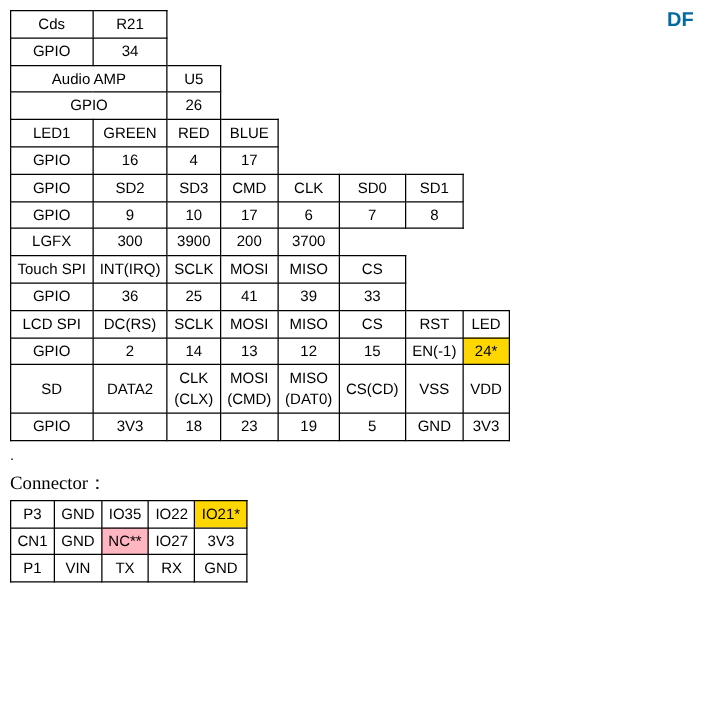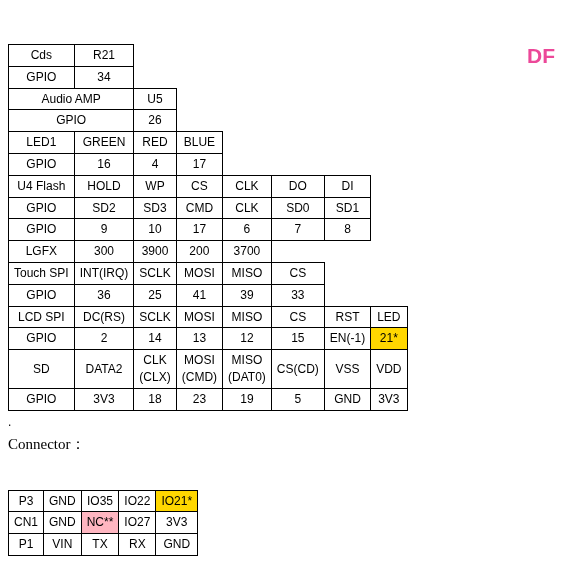--- a/index.html
+++ b/index.html
@@ -11,28 +11,27 @@
       width: 571px;
       min-height: 570px;
     }
     .page-container {
       position: relative;
     }
     .df-label {
       position: absolute;
       top: 0;
       right: 8px;
-      font-size: 21px;
+      font-size: 16px;
       font-weight: bold;
-      color: #ec4899;
+      color: #0369a1;
     }
     table {
       border-collapse: collapse;
       margin-bottom: 4px;
-      margin-top: 36px;
     }
     td {
       border: 1px solid #000;
       padding: 2px 5px;
       text-align: center;
       white-space: nowrap;
       line-height: 1.4;
     }
     .highlight-yellow {
       background-color: #FFD700;
@@ -89,30 +88,20 @@
     </tr>
 
     <tr>
       <td>GPIO</td>
       <td>16</td>
       <td>4</td>
       <td>17</td>
       <td colspan="4" style="border:none;"></td>
     </tr>
 
-    <tr>
-      <td>U4 Flash</td>
-      <td>HOLD</td>
-      <td>WP</td>
-      <td>CS</td>
-      <td>CLK</td>
-      <td>DO</td>
-      <td>DI</td>
-      <td style="border:none;"></td>
-    </tr>
 
     <tr>
       <td>GPIO</td>
       <td>SD2</td>
       <td>SD3</td>
       <td>CMD</td>
       <td>CLK</td>
       <td>SD0</td>
       <td>SD1</td>
       <td style="border:none;"></td>
@@ -171,21 +160,21 @@
     </tr>
 
     <tr>
       <td>GPIO</td>
       <td>2</td>
       <td>14</td>
       <td>13</td>
       <td>12</td>
       <td>15</td>
       <td>EN(-1)</td>
-      <td class="highlight-yellow">21*</td>
+      <td class="highlight-yellow">24*</td>
     </tr>
 
     <tr>
       <td>SD</td>
       <td>DATA2</td>
       <td>CLK<br>(CLX)</td>
       <td>MOSI<br>(CMD)</td>
       <td>MISO<br>(DAT0)</td>
       <td>CS(CD)</td>
       <td>VSS</td>

